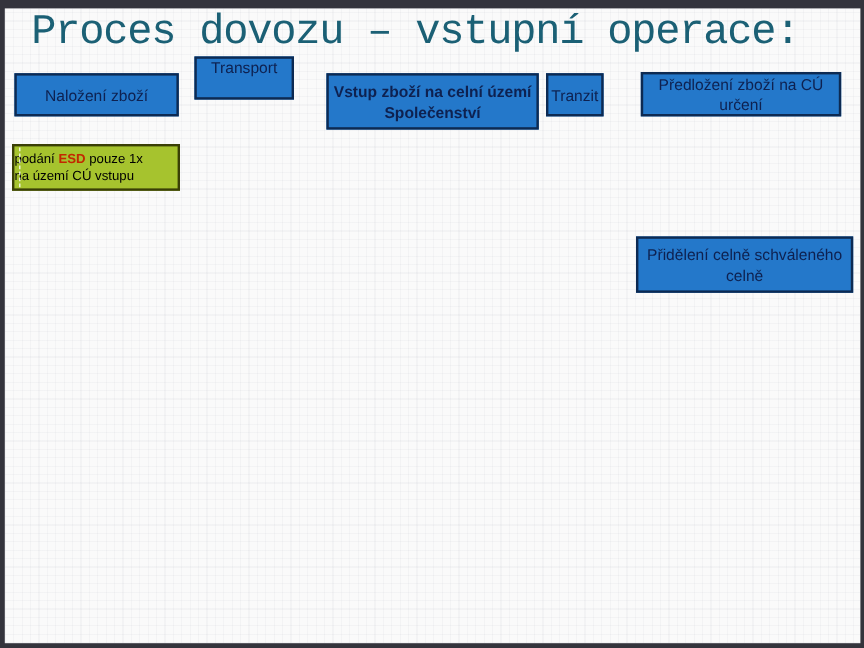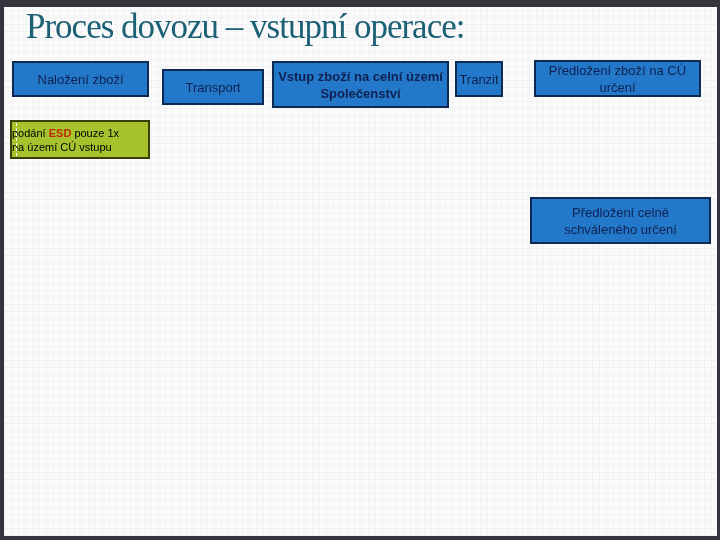--- a/index.html
+++ b/index.html
@@ -9,34 +9,34 @@
     position:absolute;left:4px;top:7px;right:3px;bottom:4px;
     background-color:var(--slide-bg,#fafafa);
     background-image:
       repeating-linear-gradient(0deg, rgba(120,125,145,.055) 0 1px, transparent 1px 7px),
       repeating-linear-gradient(90deg, rgba(120,125,145,.055) 0 1px, transparent 1px 7px);
   }
   .title{
     position:absolute;left:22px;top:0px;margin:0;
     font-size:35px;font-weight:400;letter-spacing:-1px;
     color:var(--title-color,#1b6075);
-    font-family:Liberation Serif, serif;
+    font-family:Liberation Mono, monospace;
     white-space:nowrap;
   }
   .flow-box{
     position:absolute;box-sizing:border-box;
     background:var(--box-fill,#2478ca);
     border:2px solid var(--box-border,#0d2a52);
     color:var(--box-text,#0e2150);
     display:flex;align-items:center;justify-content:center;
     text-align:center;font-size:13px;line-height:17px;
     padding:16px 4px;
   }
   .b1{left:8px;top:54px;width:137px;height:27px;}
-  .b2{left:158px;top:62px;width:102px;height:27px;}
+  .b2{left:158px;top:40px;width:83px;height:27px;align-items:flex-end;}
   .b3{left:268px;top:54px;width:177px;height:47px;font-weight:bold;}
   .b4{left:451px;top:54px;width:48px;height:27px;align-items:center;}
   .b5{left:530px;top:53px;width:167px;height:37px;}
   .b6{left:526px;top:190px;width:181px;height:47px;}
   .note{
     position:absolute;left:6px;top:113px;width:140px;height:39px;
     box-sizing:border-box;
     background:var(--note-fill,#a6c32e);
     border:2px solid var(--note-border,#3a3f06);
     color:#000;font-size:11px;line-height:14px;
@@ -79,17 +79,17 @@
 
     <div class="note">
       <div class="note-dash"></div>
       <div class="note-text">
         <div><span>podání </span><span class="hl">ESD</span><span> pouze 1x</span></div>
         <div>na území CÚ vstupu</div>
       </div>
     </div>
 
     <div class="flow-box b6">
-      <span>Předložení celně schváleného určení</span>
+      <span>Přidělení celně schváleného celně</span>
     </div>
 
   </div>
 </div>
 
 </body></html>

